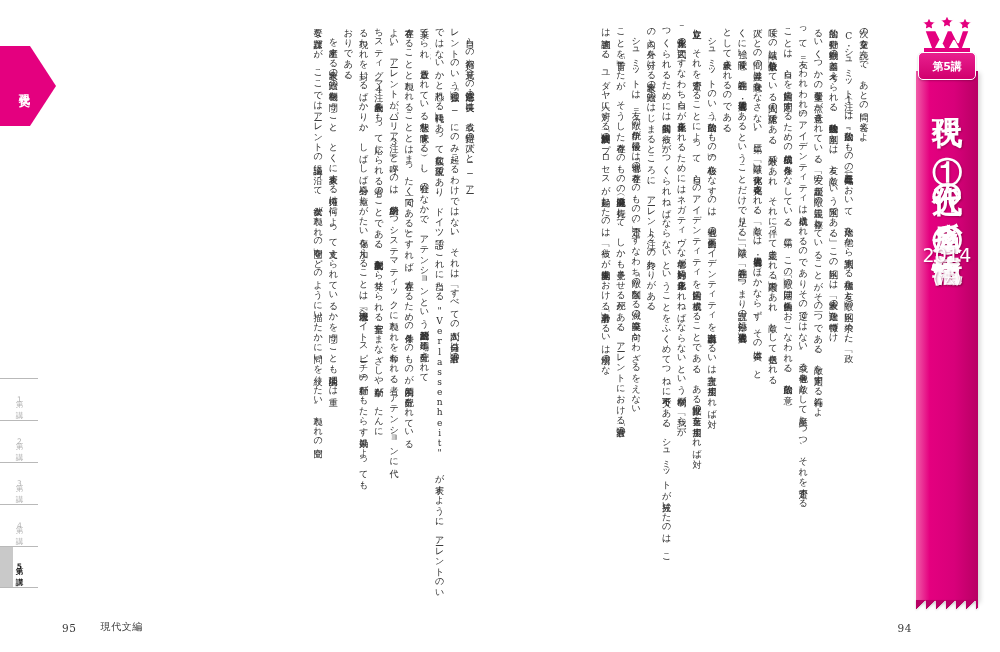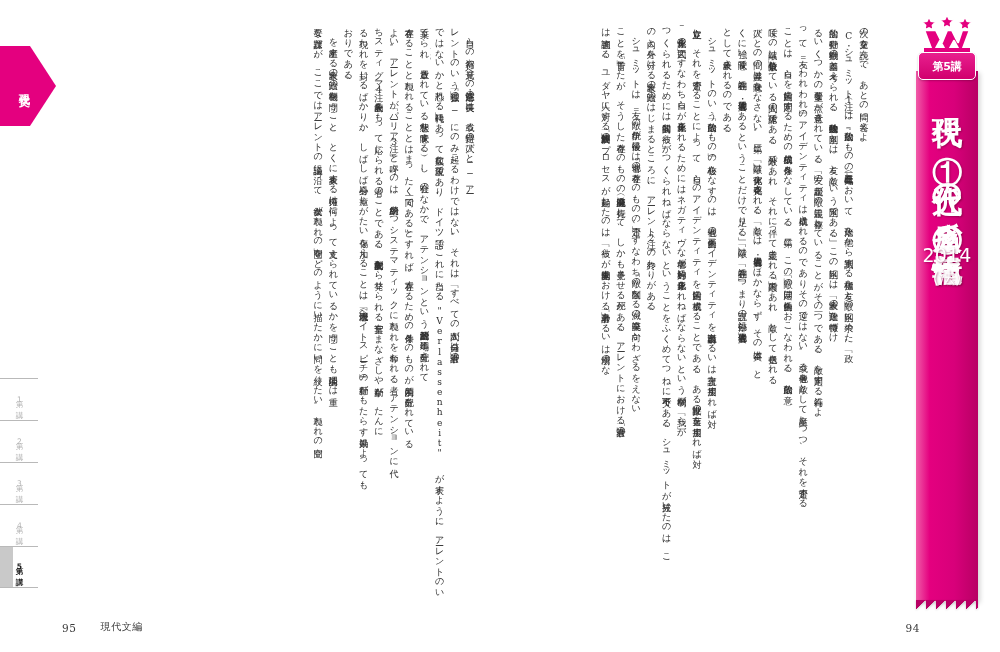--- a/index.html
+++ b/index.html
@@ -57,21 +57,21 @@
 
   
   .footer{
     position:absolute;bottom:18px;
     font-size:10px;color:#3a3a3a;
     font-family:"DejaVu Sans","Liberation Sans",sans-serif;
     letter-spacing:0.06em;
     display:flex;align-items:flex-end;
   }
   .footer-left{left:62px;}
-  .footer-right{right:80px;}
+  .footer-right{right:88px;}
   .footer .pg{font-family:"DejaVu Serif","Liberation Serif",serif;font-size:10.5px;}
   .footer .sec{font-size:10px;margin-left:24px;}
 
   
   .side-tabs{
     position:absolute;left:0;top:378px;width:38px;
   }
   .side-tab{
     position:relative;
     width:38px;height:42px;

